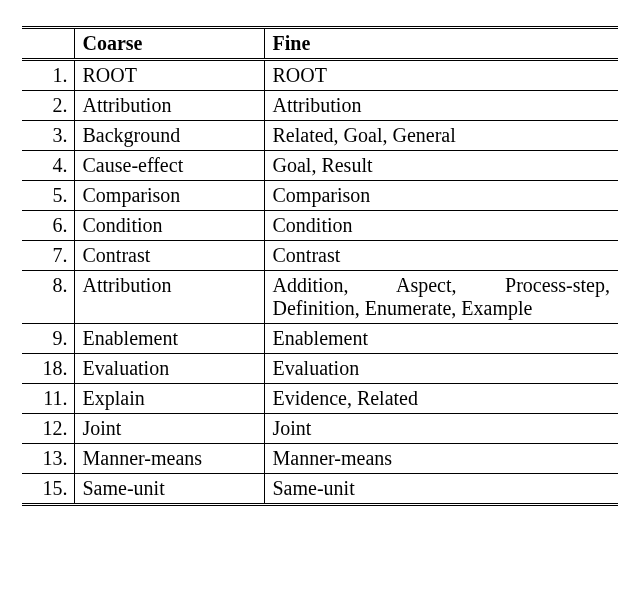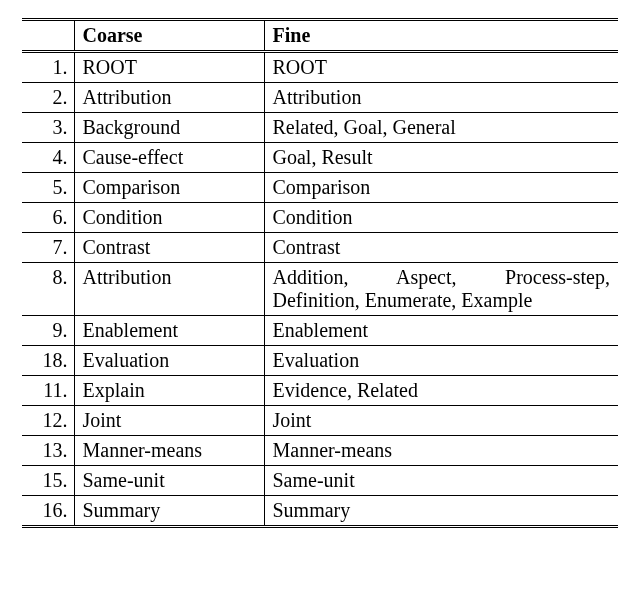--- a/index.html
+++ b/index.html
@@ -5,21 +5,21 @@
   html, body {
     margin: 0;
     padding: 0;
     background: #fff;
     font-family: "Times New Roman", Times, serif;
     font-size: 20px;
     color: #000;
   }
   .page {
     width: 640px;
-    padding: 18px 22px 10px 22px;
+    padding: 26px 22px 10px 22px;
     box-sizing: border-box;
   }
   table {
     border-collapse: collapse;
     width: 100%;
     table-layout: fixed;
   }
   col.num  { width: 52px; }
   col.coarse { width: 190px; }
   col.fine   { width: auto; }
@@ -144,21 +144,16 @@
         <tr>
           <td class="num">13.</td>
           <td class="coarse">Manner-means</td>
           <td class="fine">Manner-means</td>
         </tr>
         <tr>
           <td class="num">15.</td>
           <td class="coarse">Same-unit</td>
           <td class="fine">Same-unit</td>
         </tr>
-        <tr>
-          <td class="num">16.</td>
-          <td class="coarse">Summary</td>
-          <td class="fine">Summary</td>
-        </tr>
       </tbody>
 </table>
 
 </div>
 
 </body></html>

